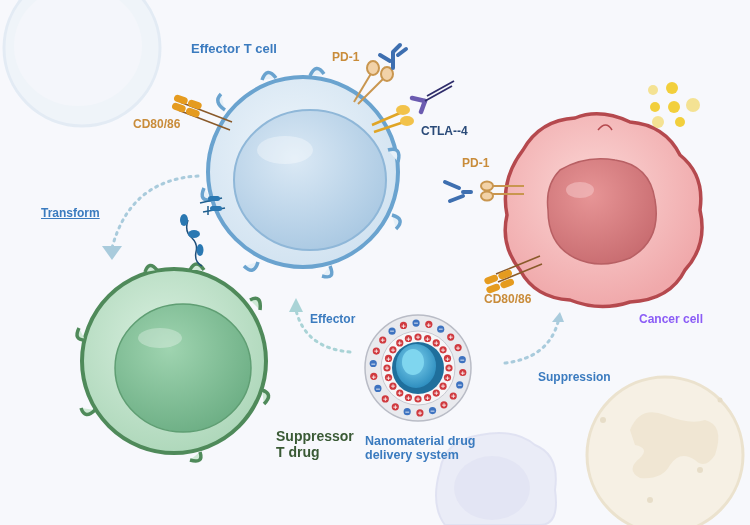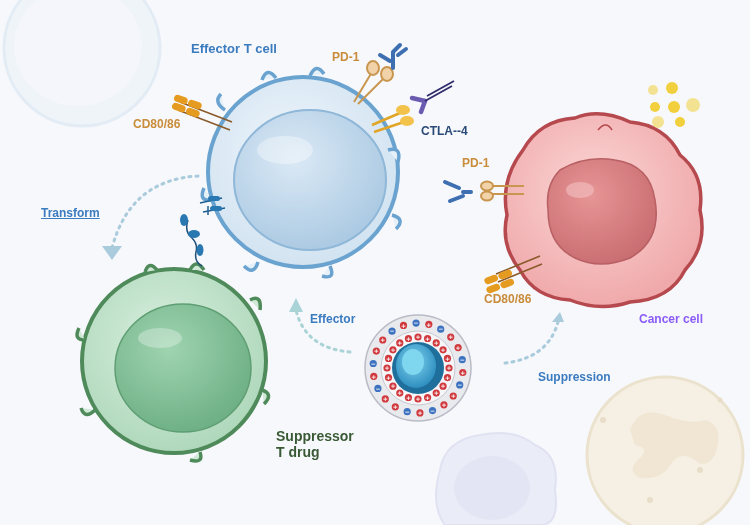--- a/index.html
+++ b/index.html
@@ -303,14 +303,16 @@
   <div class="lbl lbl-orange" style="left:484px;top:293px;">CD80/86</div>
   <div class="lbl lbl-red" style="left:639px;top:313px;">Cancer cell</div>
   <div class="lbl lbl-flow" style="left:41px;top:207px;text-decoration:underline;">Transform</div>
   <div class="lbl lbl-flow" style="left:310px;top:313px;">Effector</div>
   <div class="lbl lbl-flow" style="left:538px;top:371px;">Suppression</div>
   <div class="lbl lbl-green" style="left:257px;top:428px;margin-left:19px;">
     <div>Suppressor</div>
     <div>T drug</div>
   </div>
   <div class="lbl lbl-nano" style="left:365px;top:434px;">
+    <div>Nanomaterial drug</div>
+    <div>delivery system</div>
   </div>
 </div>
 
 </body></html>

